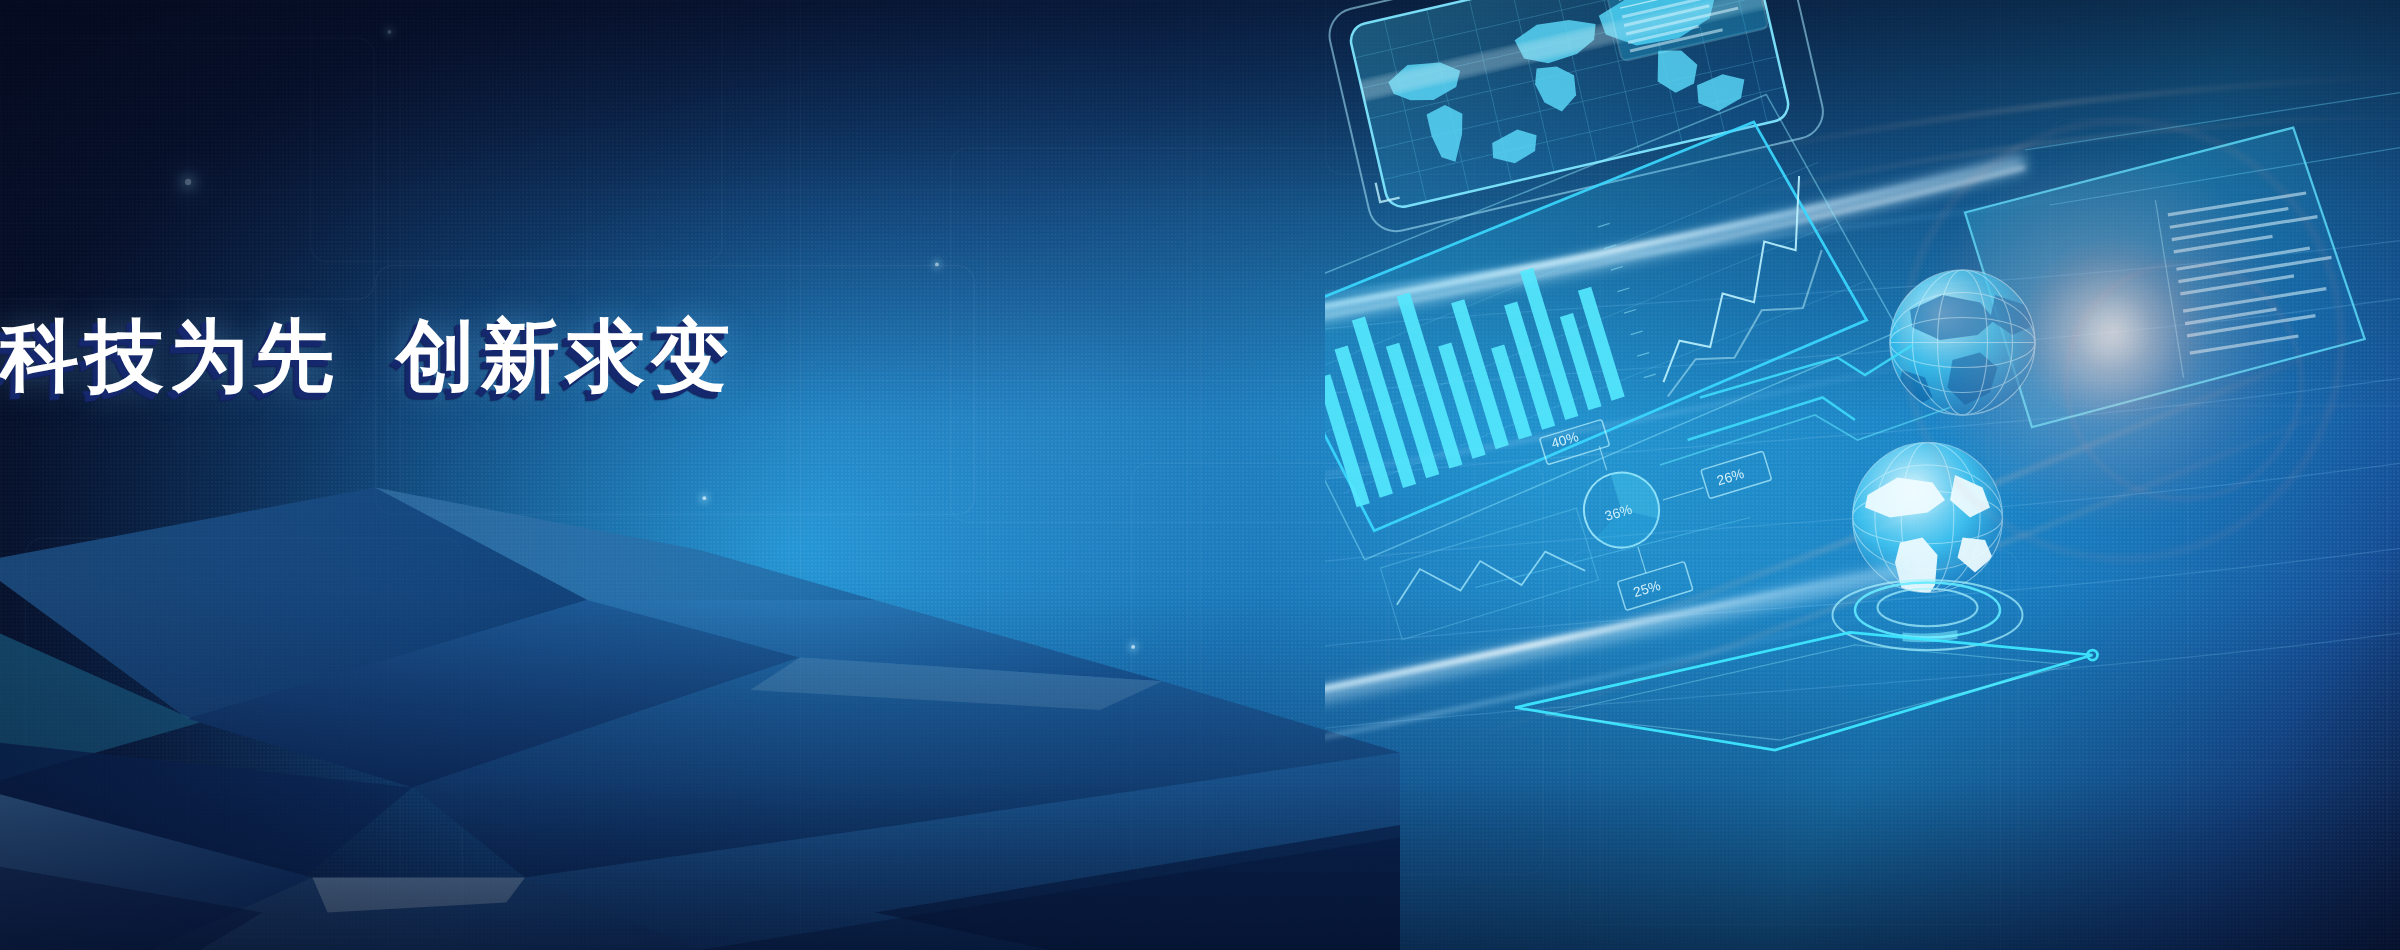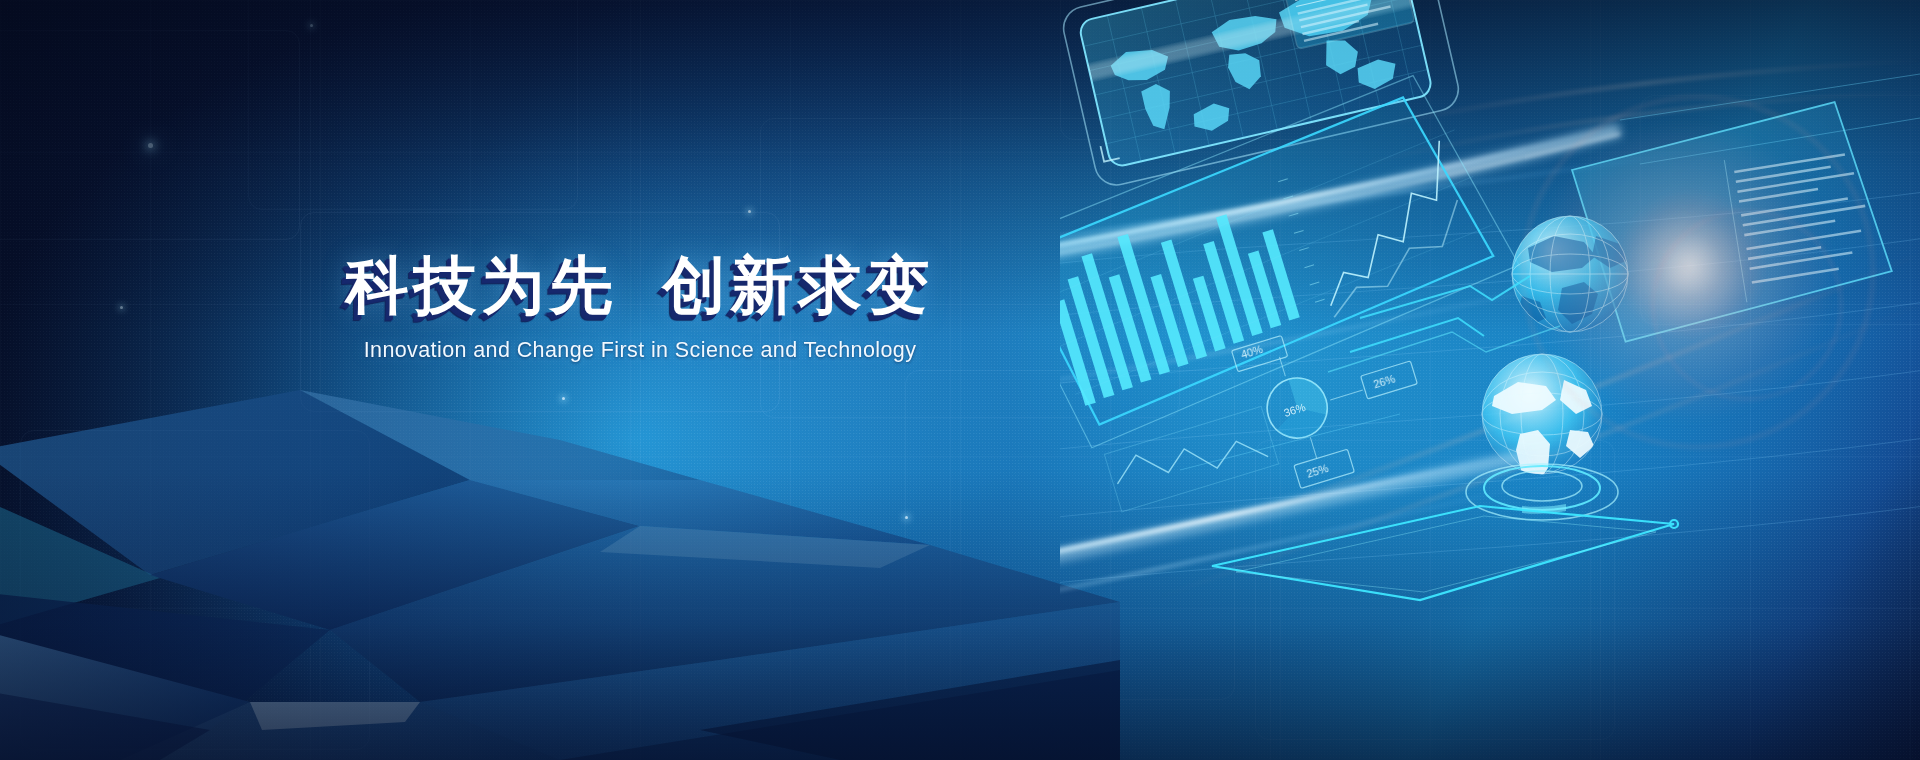--- a/index.html
+++ b/index.html
@@ -99,21 +99,21 @@
     position:absolute; border-radius:50%;
     background:radial-gradient(circle, rgba(255,232,225,0.55) 0%, rgba(255,190,180,0.22) 30%, rgba(220,140,150,0.10) 55%, rgba(0,0,0,0) 72%);
   }
   .flare-ring {
     position:absolute; border-radius:50%;
     border:2px solid rgba(235,160,155,0.22);
   }
 
   
   .copy {
-    position:absolute; left:0; top:248px; width:1280px; text-align:center;
+    position:absolute; left:0; top:248px; width:1280px; 
     z-index:40;
   }
   .headline {
     font-size:63px; font-weight:bold; color:#ffffff; letter-spacing:5px;
     line-height:1.18; white-space:pre;
     text-shadow:
       -3px 4px 0 #16286d,
       -4px 5px 0 #16286d,
       -5px 6px 1px rgba(16,30,84,0.92),
       0 0 26px rgba(120,200,255,0.40);
@@ -500,16 +500,15 @@
     </svg>
 
     <div class="flare-warm" style="left:474px; top:122px; width:300px; height:300px; filter:blur(6px);"></div>
     <div class="flare-warm" style="left:556px; top:190px; width:150px; height:150px; filter:blur(3px); opacity:0.95;"></div>
     <div class="flare-ring" style="left:462px; top:96px; width:352px; height:352px; filter:blur(2.5px);"></div>
     <div class="flare-ring" style="left:592px; top:210px; width:190px; height:190px; border-color:rgba(225,150,160,0.18); filter:blur(2px);"></div>
   </div>
 
   <div class="copy">
     <div class="headline">科技为先  创新求变</div>
-    <div class="subline">Innovation and Change First in Science and Technology</div>
   </div>
 
 </div>
 
 </body></html>

